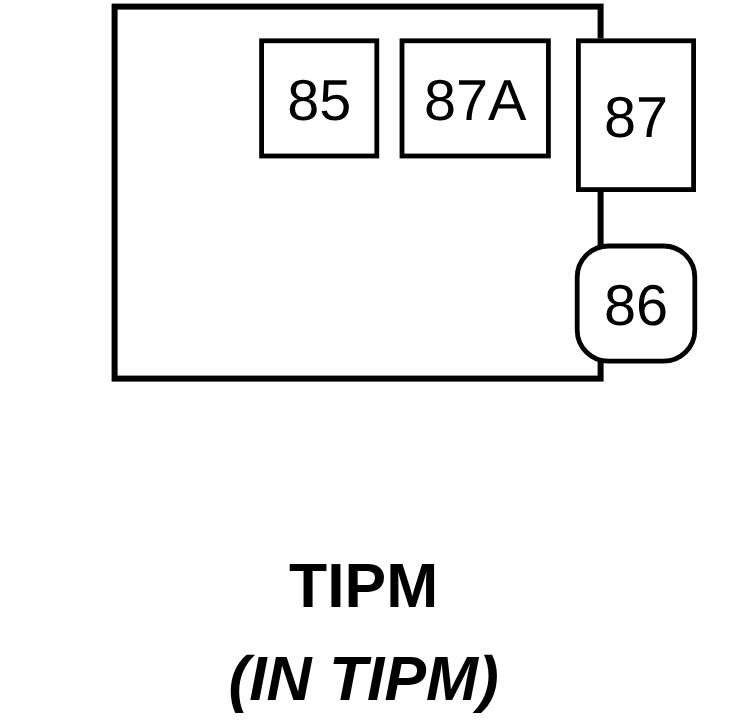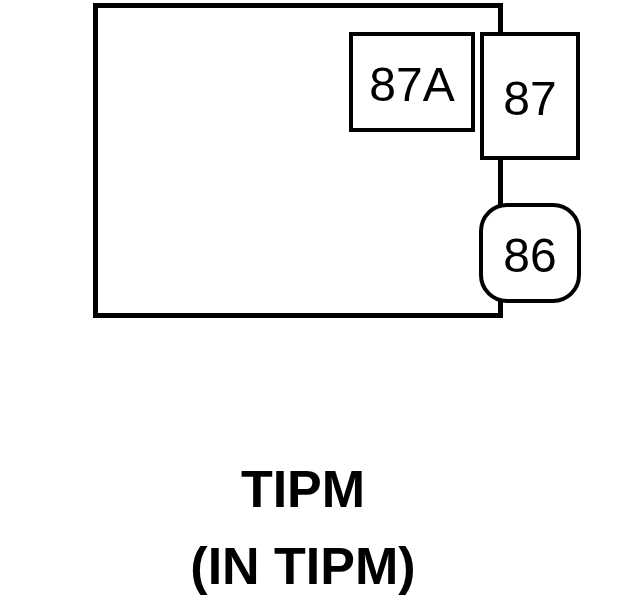--- a/index.html
+++ b/index.html
@@ -33,44 +33,47 @@
     display: flex;
     align-items: center;
     justify-content: center;
     padding-top: 6px;
     font-size: 48px;
     font-weight: 400;
     line-height: 1;
     letter-spacing: 0px;
   }
   .pin-85  { left: 118px; top: 24px;  width: 100px; height: 100px; }
-  .pin-87a { left: 251px; top: 24px;  width: 126px; height: 100px; }
+  .pin-87a { left: 235px; top: 24px;  width: 126px; height: 100px; }
   .pin-87  { left: 382px; top: 24px;  width: 100px; height: 128px; }
   .pin-30  { left: 118px; top: 194px; width: 100px; height: 100px; }
   .pin-86  { left: 381px; top: 195px; width: 102px; height: 100px; border-radius: 28px; }
   .caption-line {
     position: absolute;
     left: 0;
     width: 606px;
     text-align: center;
     font-size: 52px;
     font-weight: 700;
     line-height: 1;
     white-space: nowrap;
   }
   .caption-line-1 { top: 386px; }
   .caption-line-2 { top: 463px; }
-  .caption-line-3 { top: 540px; }
+  .caption-line-3 { top: 540px; font-style: italic; }
 </style>
 </head>
 <body>
 
 <div class="canvas">
 
   <div class="relay-body">
+    <div class="pin-box pin-85">
+      <span>85</span>
+    </div>
     <div class="pin-box pin-87a">
       <span>87A</span>
     </div>
     <div class="pin-box pin-87">
       <span>87</span>
     </div>
     <div class="pin-box pin-86">
       <span>86</span>
     </div>
   </div>

